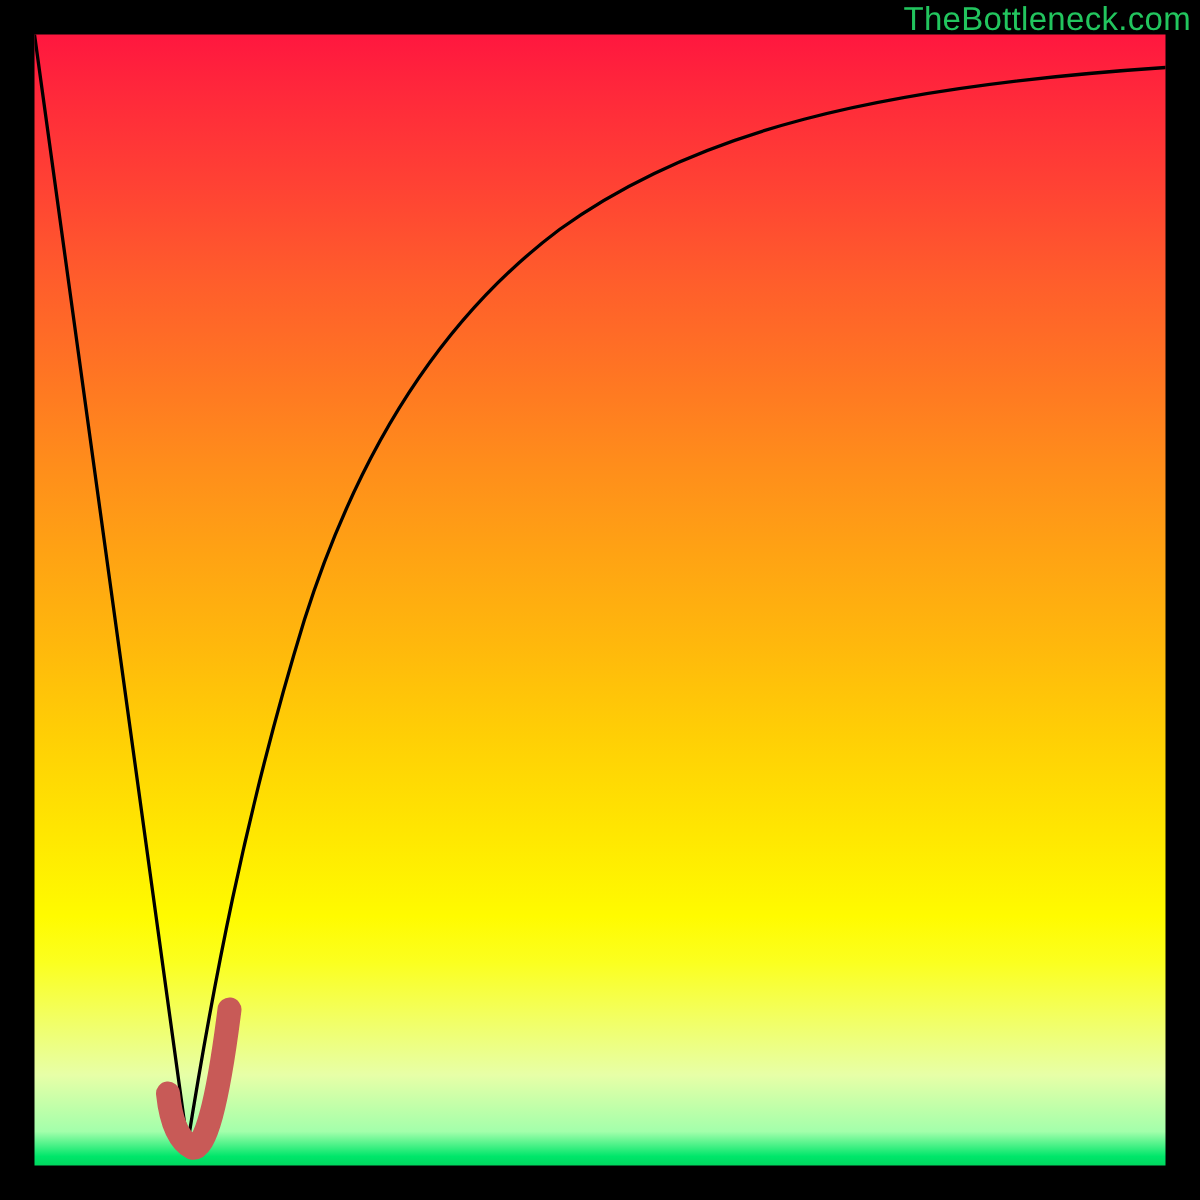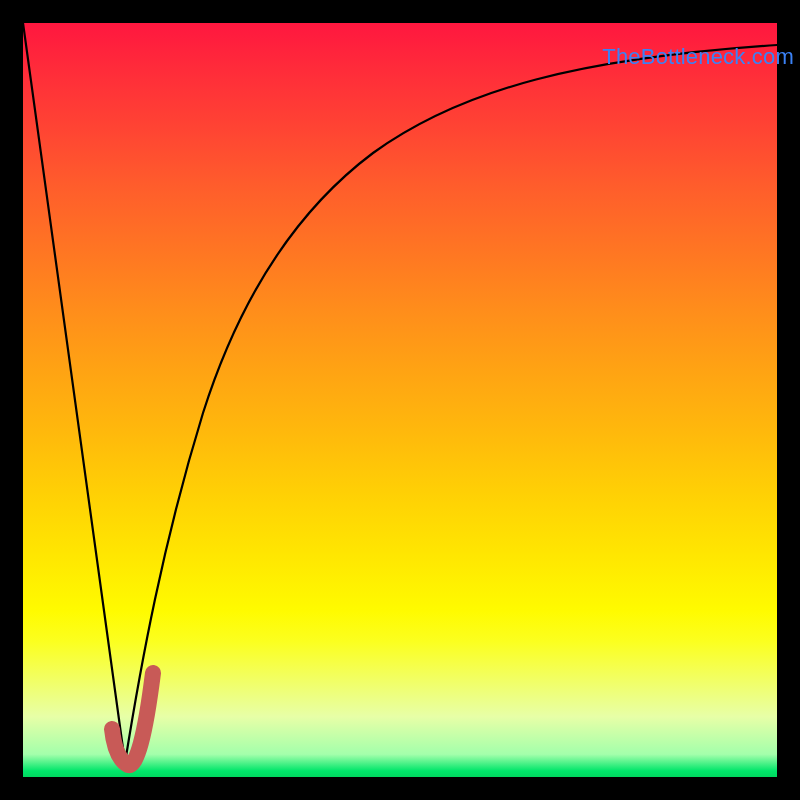--- a/index.html
+++ b/index.html
@@ -45,26 +45,25 @@
         #e7ffa7 92%,
         #a3ffab 97%,
         #00e66a 99.2%,
         #00d85f 100%
       );
   }
   .watermark {
     position: absolute;
     top: 0px;
     right: 6px;
-    color: #3b82f6;
+    color: #22c55e;
     font-size: 22px;
     font-weight: 500;
     letter-spacing: 0.2px;
     z-index: 10;
-    margin-top: 44px;
   }
   svg.curves {
     position: absolute;
     top: 23px;
     left: 23px;
     width: 754px;
     height: 754px;
     z-index: 5;
   }
 </style>

